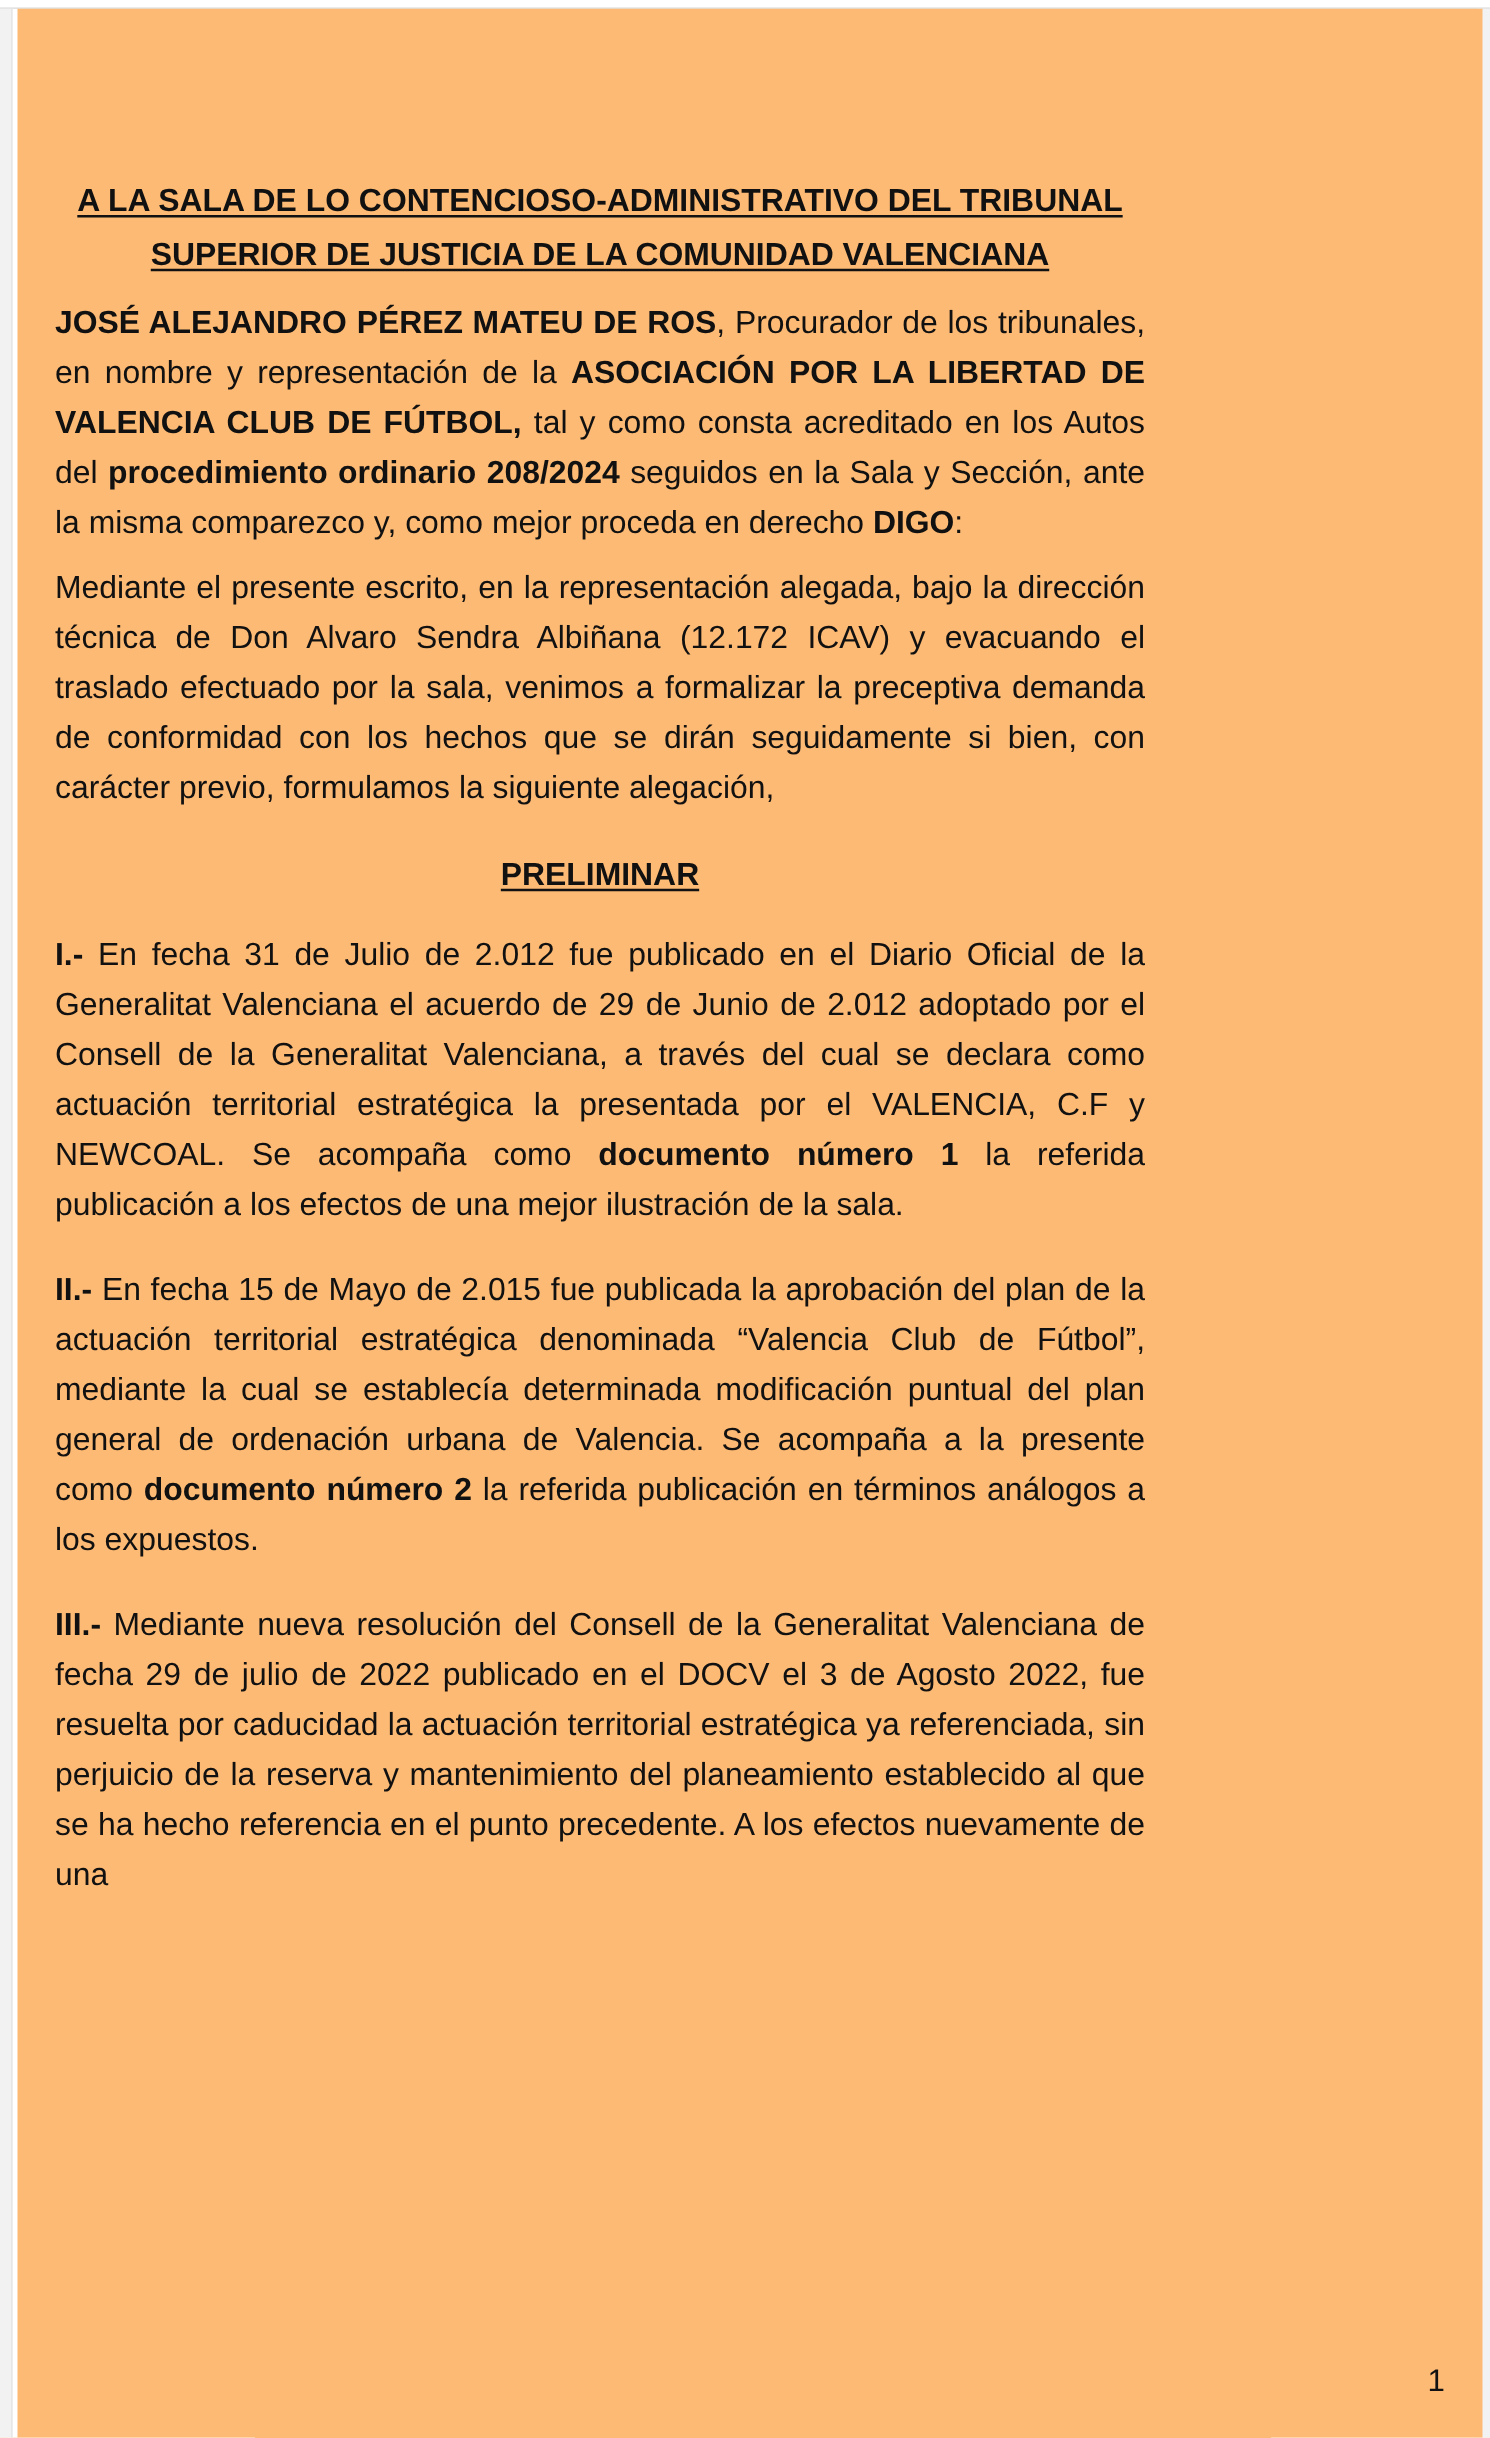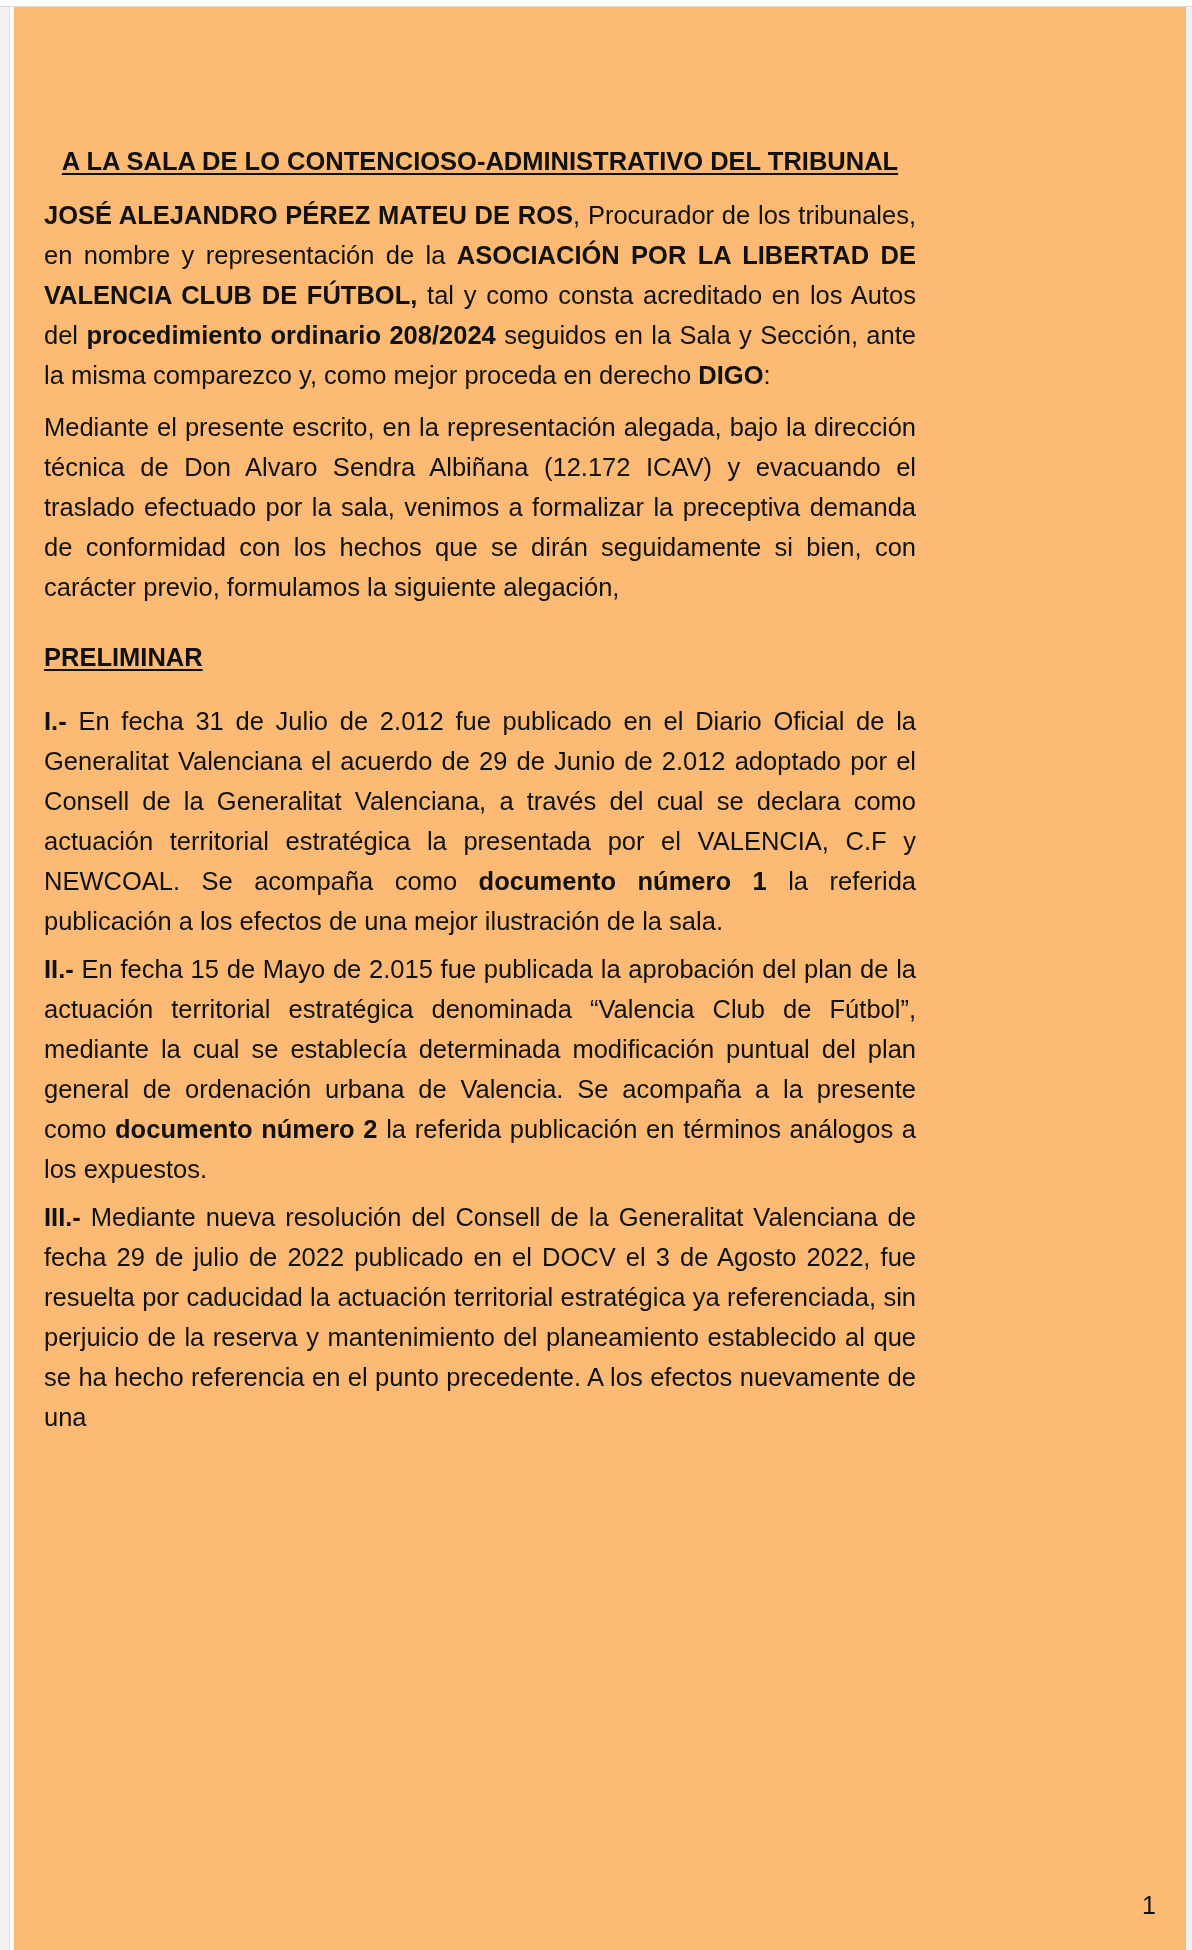--- a/index.html
+++ b/index.html
@@ -88,26 +88,26 @@
   p.para {
     margin: 0;
     text-align: justify;
     text-justify: inter-word;
     line-height: 40px;
   }
   p.para.gap {
     margin-top: 12px;
   }
   p.para.gap-sm {
-    margin-top: 8px;
+    margin-top: 28px;
   }
   b, strong { font-weight: bold; }
 
   .section-head {
-    text-align: left;
+    text-align: center;
     font-weight: bold;
     text-decoration: underline;
     text-underline-offset: 3px;
     margin-top: 30px;
     margin-bottom: 24px;
     font-size: 25.5px;
   }
 
   #page-number {
     position: absolute;
@@ -124,20 +124,21 @@
 <div id="top-rule"></div>
 <div id="page-edge-left"></div>
 <div id="page-edge-right"></div>
 
 <div id="page">
 
   <div id="doc-body">
 
     <div class="title-block">
       <span class="tline">A LA SALA DE LO CONTENCIOSO-ADMINISTRATIVO DEL TRIBUNAL</span><br>
+      <span class="tline">SUPERIOR DE JUSTICIA DE LA COMUNIDAD VALENCIANA</span>
     </div>
 
 
     <p class="para gap"><b>JOSÉ ALEJANDRO PÉREZ MATEU DE ROS</b><span>, Procurador de los tribunales, en nombre y representación de la </span><b>ASOCIACIÓN POR LA LIBERTAD DE VALENCIA CLUB DE FÚTBOL,</b><span> tal y como consta acreditado en los Autos del </span><b>procedimiento ordinario 208/2024</b><span> seguidos en la Sala y Sección, ante la misma comparezco y, como mejor proceda en derecho </span><b>DIGO</b><span>:</span></p>
 
     <p class="para gap">Mediante el presente escrito, en la representación alegada, bajo la dirección técnica de Don Alvaro Sendra Albiñana (12.172 ICAV) y evacuando el traslado efectuado por la sala, venimos a formalizar la preceptiva demanda de conformidad con los hechos que se dirán seguidamente si bien, con carácter previo, formulamos la siguiente alegación,</p>
 
     <div class="section-head">PRELIMINAR</div>
 
     <p class="para"><b>I.-</b><span> En fecha 31 de Julio de 2.012 fue publicado en el Diario Oficial de la Generalitat Valenciana el acuerdo de 29 de Junio de 2.012 adoptado por el Consell de la Generalitat Valenciana, a través del cual se declara como actuación territorial estratégica la presentada por el VALENCIA, C.F y NEWCOAL. Se acompaña como </span><b>documento número 1</b><span> la referida publicación a los efectos de una mejor ilustración de la sala.</span></p>

